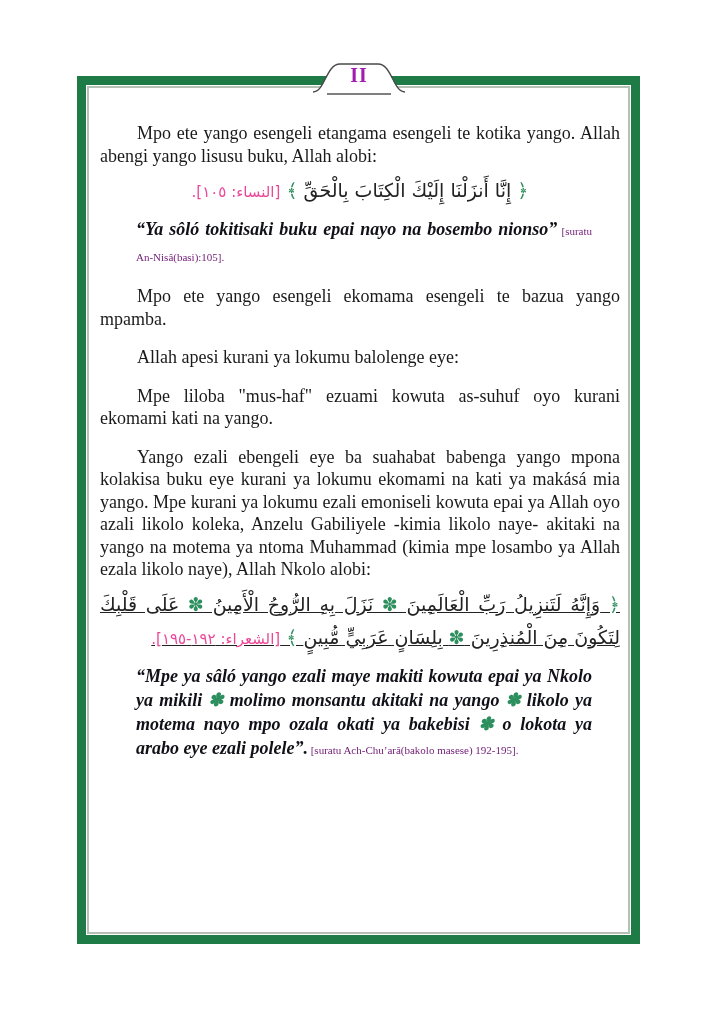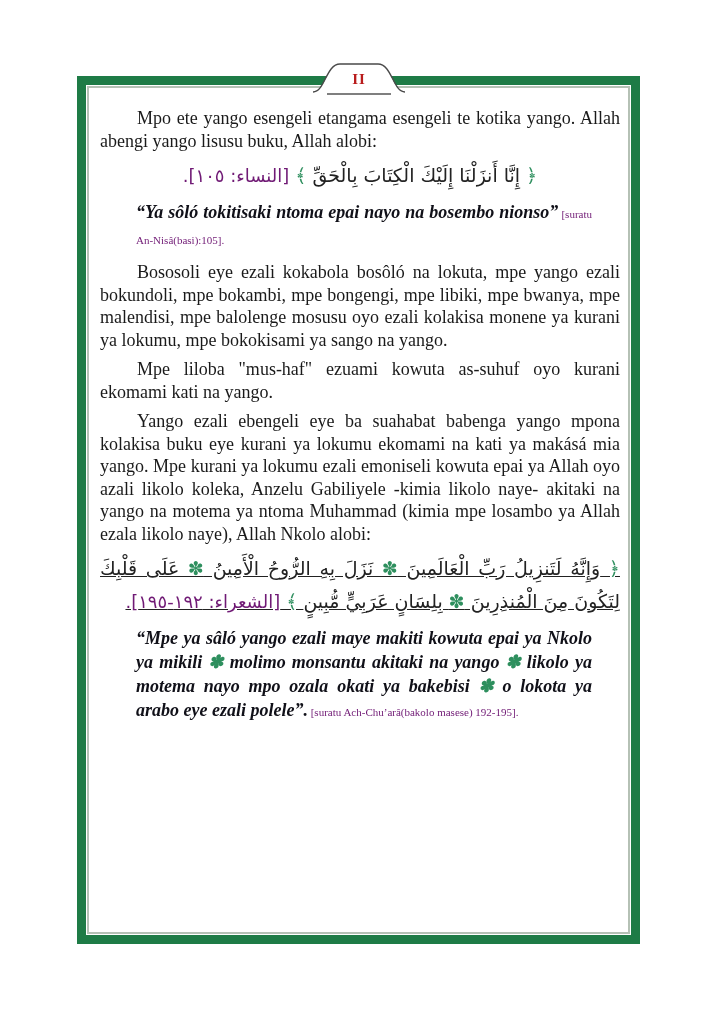--- a/index.html
+++ b/index.html
@@ -12,45 +12,45 @@
     position:absolute; left:77px; top:76px; width:563px; height:868px;
     box-sizing:border-box; border:9px solid #1e7b46;
   }
   .frame-inner {
     position:absolute; inset:1px; border:2px solid #b5c1b5;
   }
   
   .tab-wrap { position:absolute; left:313px; top:63px; width:92px; height:30px; z-index:5; }
   .tab-wrap svg { display:block; }
   .tab-num {
-    position:absolute; left:0; top:8px; width:92px; text-align:center;
-    font-weight:bold; font-size:15px; letter-spacing:1px; color:#b91c1c;
+    position:absolute; left:0; top:1px; width:92px; text-align:center;
+    font-weight:bold; font-size:20px; letter-spacing:1px; color:#a21caf;
   }
   .tab-underline {
     position:absolute; left:327px; top:93px; width:64px; height:2px;
     background:#7f7f7f; z-index:6;
   }
   
   .content {
     position:absolute; left:100px; top:106px; width:520px;
     font-size:18px; line-height:22.5px; text-align:justify;
   }
-  .para { margin:1px 0 7px 0; text-indent:37px;font-family:Liberation Serif, serif; }
+  .para { margin:16px 0 7px 0; text-indent:37px;font-family:Liberation Serif, serif; }
   .verse {
     direction:rtl; font-family:"DejaVu Sans", sans-serif;
     font-size:19px; line-height:33px; color:#222222; margin:2px 0 8px 0;
   }
   .verse.centered { text-align:center; }
   .verse.flow { text-align:justify;text-decoration:underline; }
   .translation {
     font-weight:bold; font-style:italic; color:#101018;
     margin:0 28px 9px 36px; text-align:justify; line-height:24px;
   }
   .sg-g { color:#2e8f5e; }
-  .sg-ref { font-size:18px; color:#701a75; }
+  .sg-ref { font-size:15px; color:#ec4899; }
   .sg-plain {
     font-style:normal; font-weight:normal; font-size:11px; color:#701a75;
   }
 </style>
 </head>
 <body>
 
 <div class="page">
 
   <div class="frame">
@@ -65,25 +65,26 @@
     <div class="tab-num">II</div>
   </div>
   <div class="tab-underline"></div>
 
   <div class="content">
 
     <p class="para">Mpo ete yango esengeli etangama esengeli te kotika yango. Allah abengi yango lisusu buku, Allah alobi:</p>
 
     <div class="verse centered"><span class="sg-g">﴿ </span><span>إِنَّا أَنزَلْنَا إِلَيْكَ الْكِتَابَ بِالْحَقِّ</span><span class="sg-g"> ﴾ </span><span class="sg-ref">[النساء: ١٠٥].</span></div>
 
-    <div class="translation"><span>“Ya sôló tokitisaki ntoma epai nayo na bosembo nionso”</span><span class="sg-plain"> [suratu An-Nisâ(basi):105].</span></div>
+    <div class="translation"><span>“Ya sôló tokitisaki buku epai nayo na bosembo nionso”</span><span class="sg-plain"> [suratu An-Nisâ(basi):105].</span></div>
 
+    <p class="para">Mpo ete yango esengeli ekomama esengeli te bazua yango mpamba.</p>
 
+    <p class="para">Allah apesi kurani ya lokumu balolenge eye:</p>
 
-    <p class="para">Bososoli eye ezali kokabola bosôló na lokuta, mpe yango ezali bokundoli, mpe bokambi, mpe bongengi, mpe libiki, mpe bwanya, mpe malendisi, mpe balolenge mosusu oyo ezali kolakisa monene ya kurani ya lokumu, mpe bokokisami ya sango na yango.</p>
 
     <p class="para">Mpe liloba "mus-haf" ezuami kowuta as-suhuf oyo kurani ekomami kati na yango.</p>
 
     <p class="para">Yango ezali ebengeli eye ba suahabat babenga yango mpona kolakisa buku eye kurani ya lokumu ekomami na kati ya makásá mia yango. Mpe kurani ya lokumu ezali emoniseli kowuta epai ya Allah oyo azali likolo koleka, Anzelu Gabiliyele -kimia likolo naye- akitaki na yango na motema ya ntoma Muhammad (kimia mpe losambo ya Allah ezala likolo naye), Allah Nkolo alobi:</p>
 
     <div class="verse flow"><span class="sg-g">﴿ </span><span>وَإِنَّهُ لَتَنزِيلُ رَبِّ الْعَالَمِينَ </span><span class="sg-g">✽</span><span> نَزَلَ بِهِ الرُّوحُ الْأَمِينُ </span><span class="sg-g">✽</span><span> عَلَى قَلْبِكَ لِتَكُونَ مِنَ الْمُنذِرِينَ </span><span class="sg-g">✽</span><span> بِلِسَانٍ عَرَبِيٍّ مُّبِينٍ</span><span class="sg-g"> ﴾ </span><span class="sg-ref">[الشعراء: ١٩٢-١٩٥].</span></div>
 
     <div class="translation"><span>“Mpe ya sâló yango ezali maye makiti kowuta epai ya Nkolo ya mikili </span><span class="sg-g">✽</span><span> molimo monsantu akitaki na yango </span><span class="sg-g">✽</span><span> likolo ya motema nayo mpo ozala okati ya bakebisi </span><span class="sg-g">✽</span><span> o lokota ya arabo eye ezali polele”.</span><span class="sg-plain"> [suratu Ach-Chu’arâ(bakolo masese) 192-195].</span></div>
 
 

